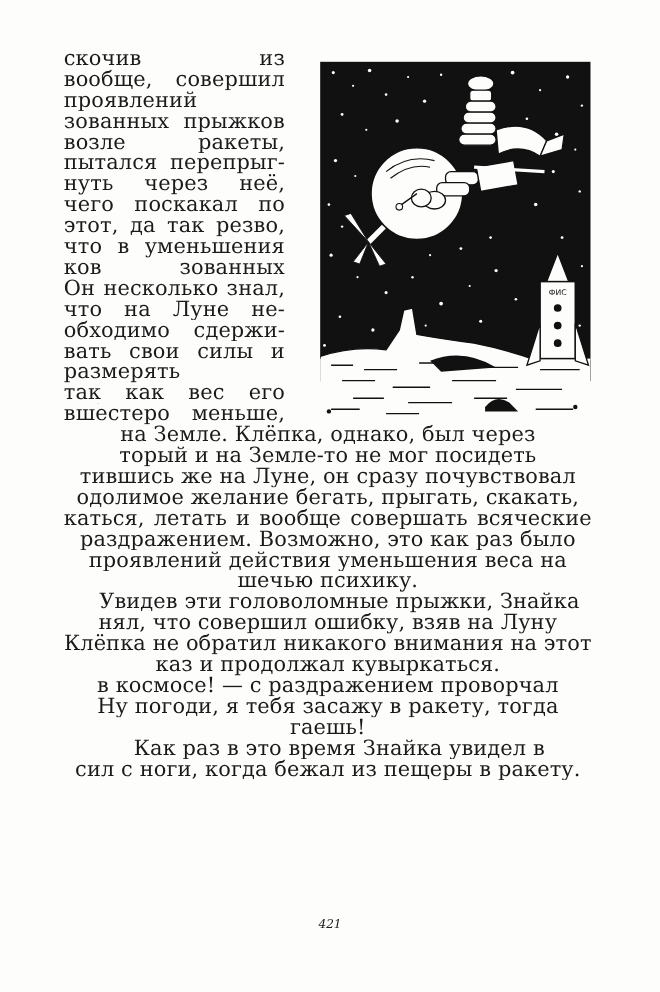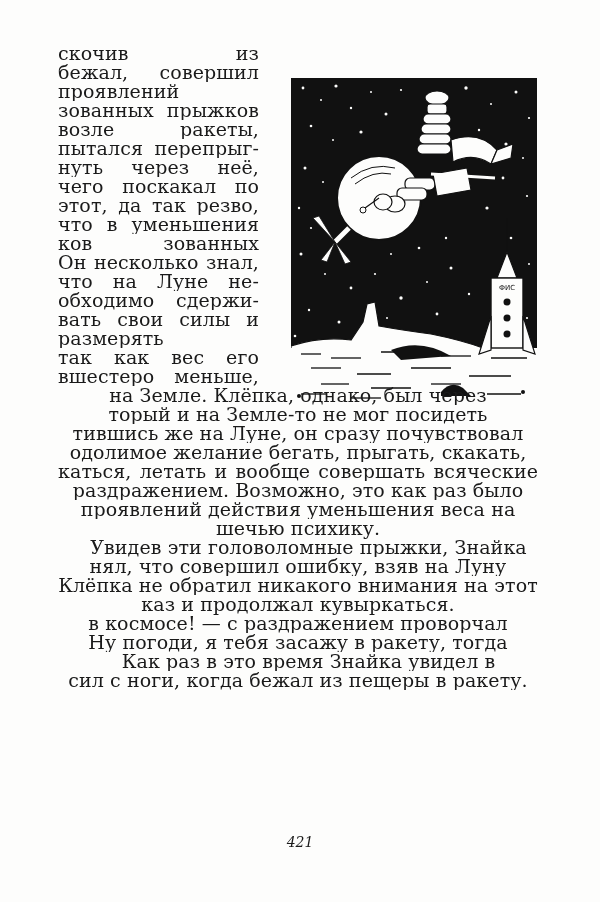--- a/index.html
+++ b/index.html
@@ -14,27 +14,27 @@
       position: absolute; left: 58px; top: 44px; width: 480px;
       font-size: 19px; line-height: 19px;
       letter-spacing: 0.1px;
     }
     .line { display: block; white-space: nowrap; height: 19px; }
     .line.justify { text-align: justify; text-align-last: justify; white-space: normal; overflow: hidden; }
     .line.narrow { width: 201px; }
     .line.full { width: 480px; text-align: center; }
     .line.indent { padding-left: 21px; box-sizing: border-box; }
     .illustration {
-      position: absolute; left: 291px; top: 78px; width: 246px; height: 330px;
+      position: absolute; left: 291px; top: 56px; width: 246px; height: 330px;
     }
     .illustration svg { display: block; width: 100%; height: 100%; }
     .page-number {
       position: absolute; left: 0; width: 600px; top: 834px; text-align: center;
       font-family: "DejaVu Serif", "Liberation Serif", serif;
-      font-style: italic; font-size: 14px; color: #1a1a1a;
+      font-style: italic; font-size: 11px; color: #1a1a1a;
     }
   </style>
 </head>
 <body>
 
 <div class="page">
 
   <div class="illustration">
     <svg viewBox="0 0 246 330" xmlns="http://www.w3.org/2000/svg">
 
@@ -148,21 +148,21 @@
         <circle cx="216" cy="256" r="3.5" fill="#111"></circle>
         <path d="M200 238 L188 276 L200 272 Z" fill="#fdfdfc" stroke="#111" stroke-width="1.2"></path>
         <path d="M232 238 L244 276 L232 272 Z" fill="#fdfdfc" stroke="#111" stroke-width="1.2"></path>
       </g>
     </svg>
   </div>
 
   <div class="text">
 
     <span class="line narrow justify">скочив из шлюзовой</span>
-    <span class="line narrow justify">бежал, совершил</span>
+    <span class="line narrow justify">вообще, совершил</span>
     <span class="line narrow justify">проявлений неоргани-</span>
     <span class="line narrow justify">зованных прыжков</span>
     <span class="line narrow justify">возле ракеты, словно</span>
     <span class="line narrow justify">пытался перепрыг-</span>
     <span class="line narrow justify">нуть через неё, каться</span>
     <span class="line narrow justify">чего поскакал по до-</span>
     <span class="line narrow justify">этот, да так резво,</span>
     <span class="line narrow justify">что в уменьшения скач-</span>
     <span class="line narrow justify">ков зованных Знайку.</span>
     <span class="line narrow justify">Он несколько знал,</span>
@@ -182,19 +182,20 @@
     <span class="line full justify">проявлений действия уменьшения веса на короты-</span>
     <span class="line full">шечью психику.</span>
 
     <span class="line full justify indent">Увидев эти головоломные прыжки, Знайка по-</span>
     <span class="line full justify">нял, что совершил ошибку, взяв на Луну Клёпку.</span>
     <span class="line full justify">Клёпка не обратил никакого внимания на этот при-</span>
     <span class="line full">каз и продолжал кувыркаться.</span>
 
     <span class="line full justify">в космосе! — с раздражением проворчал Знайка.—</span>
     <span class="line full justify">Ну погоди, я тебя засажу в ракету, тогда попры-</span>
+    <span class="line full">гаешь!</span>
 
     <span class="line full justify indent">Как раз в это время Знайка увидел в стороне от</span>
     <span class="line full justify">сил с ноги, когда бежал из пещеры в ракету. Знайка</span>
   </div>
 
   <div class="page-number">421</div>
 </div>
 
 </body></html>

